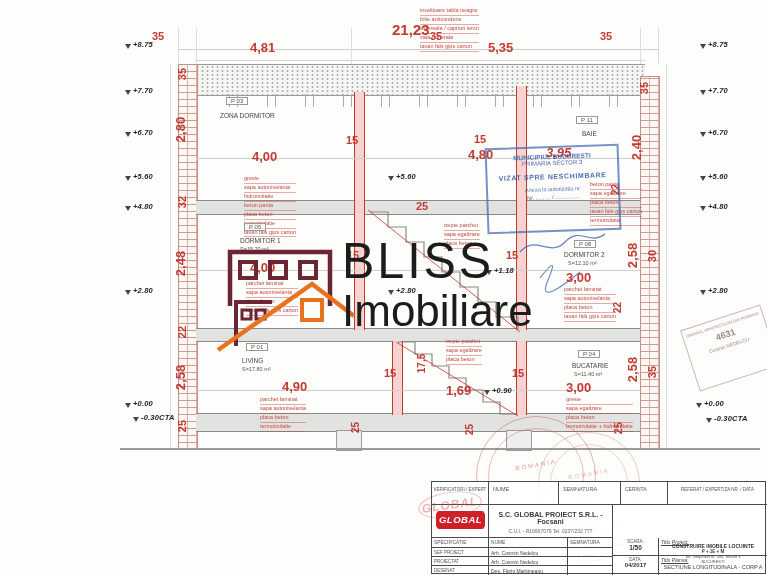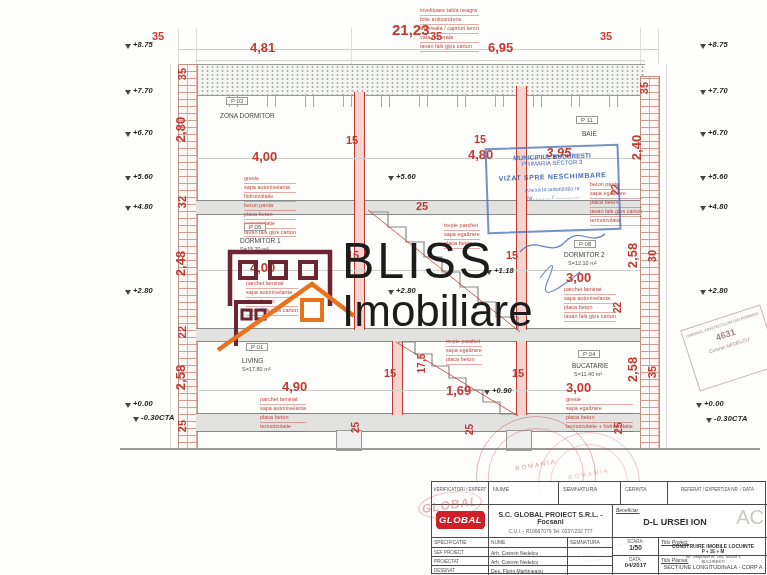--- a/index.html
+++ b/index.html
@@ -118,21 +118,21 @@
     <path d="M520 252 c15 -18 30 6 45 -10 s25 4 40 -8" fill="none" stroke="#3b62b5" stroke-width="1.2" opacity=".8"></path>
     <path d="M540 278 q20 -26 8 2 t32 -8" fill="none" stroke="#3b62b5" stroke-width="1.1" opacity=".75"></path>
     <path d="M585 548 c8 -6 14 4 22 -3 c6 -2 10 3 16 -2 m-40 14 c8 -6 14 4 22 -3 c6 -2 10 3 16 -2" fill="none" stroke="#2b4fa0" stroke-width="1" opacity=".8"></path>
     <path d="M575 545 q25 -18 4 8 q-8 14 32 4" fill="none" stroke="#2b4fa0" stroke-width="1" opacity=".6"></path>
   </svg>
 
   <span class="dim" style="left:152px;top:30px;">35</span>
   <span class="dim d13" style="left:250px;top:40px;">4,81</span>
   <span class="dim" style="left:430px;top:30px;">35</span>
   <span class="dim d15" style="left:392px;top:21px;">21,23</span>
-  <span class="dim d13" style="left:488px;top:40px;">6,95</span>
+  <span class="dim d13" style="left:488px;top:40px;">5,35</span>
   <span class="dim" style="left:600px;top:30px;">35</span>
   <div class="note" style="left:420px;top:7px;">
       <div>invelitoare tabla neagra</div>
       <div>folie anticondens</div>
       <div>astereala / capriori lemn</div>
       <div>vata minerala</div>
       <div>tavan fals gips carton</div>
     </div>
 
   <span class="lvl" style="left:125px;top:40px;">
@@ -363,25 +363,20 @@
     <div class="cell tb-lab" style="left:189px;top:0;width:47px;height:23px;padding:4px;font-size:5px;">CERINTA</div>
     <div class="cell tb-lab" style="left:236px;top:0;width:99px;height:23px;text-align:center;padding-top:5px;border-right:none;">REFERAT / EXPERTIZA NR. / DATA</div>
 
     <div class="cell" style="left:0;top:23px;width:57px;height:33px;">
       <div id="tb-logo">GLOBAL</div>
     </div>
     <div class="cell" style="left:57px;top:23px;width:124px;height:33px;text-align:center;padding-top:6px;">
       <div style="font-size:7px;font-weight:bold;color:#3a3a3a;">S.C. GLOBAL PROIECT S.R.L. - Focsani</div>
       <div style="font-size:5px;color:#666;margin-top:3px;">C.U.I. - R16667079   Tel. 0237/232 777</div>
     </div>
-    <div class="cell" style="left:181px;top:23px;width:154px;height:33px;border-right:none;">
-      <div class="tb-ulab" style="position:absolute;left:3px;top:2px;">Beneficiar:</div>
-      <div style="position:absolute;left:0;right:30px;top:12px;text-align:center;font-size:9px;font-weight:bold;color:#2e2e2e;">D-L URSEI ION</div>
-      <div id="tb-ac">AC</div>
-    </div>
 
     <div class="cell tb-lab" style="left:0;top:56px;width:57px;height:10px;padding:2px;font-size:4.8px;">SPECIFICATIE</div>
     <div class="cell tb-lab" style="left:57px;top:56px;width:79px;height:10px;padding:2px;font-size:4.8px;">NUME</div>
     <div class="cell tb-lab" style="left:136px;top:56px;width:45px;height:10px;padding:2px;font-size:4.8px;">SEMNATURA</div>
     <div class="cell tb-lab" style="left:0;top:66px;width:57px;height:9px;padding:1.5px 2px;">SEF PROIECT</div>
     <div class="cell" style="left:57px;top:66px;width:79px;height:9px;padding:1.5px 2px;font-size:5px;color:#444;">Arh. Cosmin Nedelcu</div>
     <div class="cell" style="left:136px;top:66px;width:45px;height:9px;"></div>
     <div class="cell tb-lab" style="left:0;top:75px;width:57px;height:9px;padding:1.5px 2px;">PROIECTAT</div>
     <div class="cell" style="left:57px;top:75px;width:79px;height:9px;padding:1.5px 2px;font-size:5px;color:#444;">Arh. Cosmin Nedelcu</div>
     <div class="cell" style="left:136px;top:75px;width:45px;height:9px;"></div>

